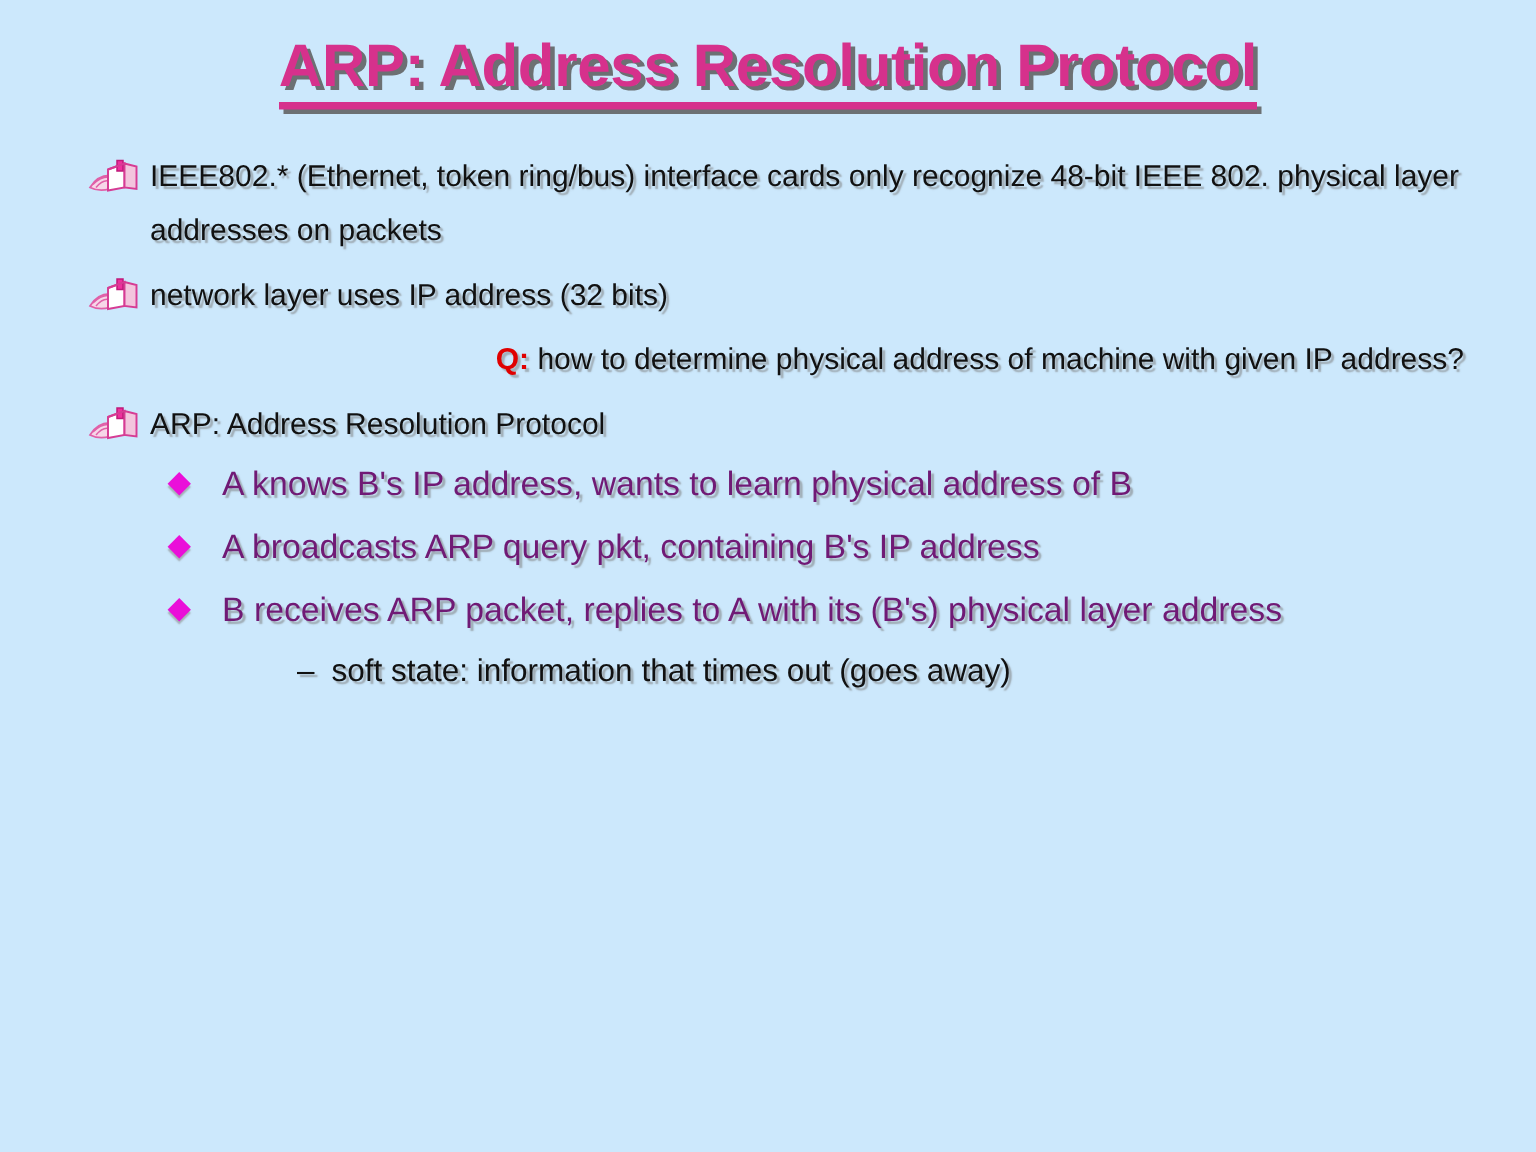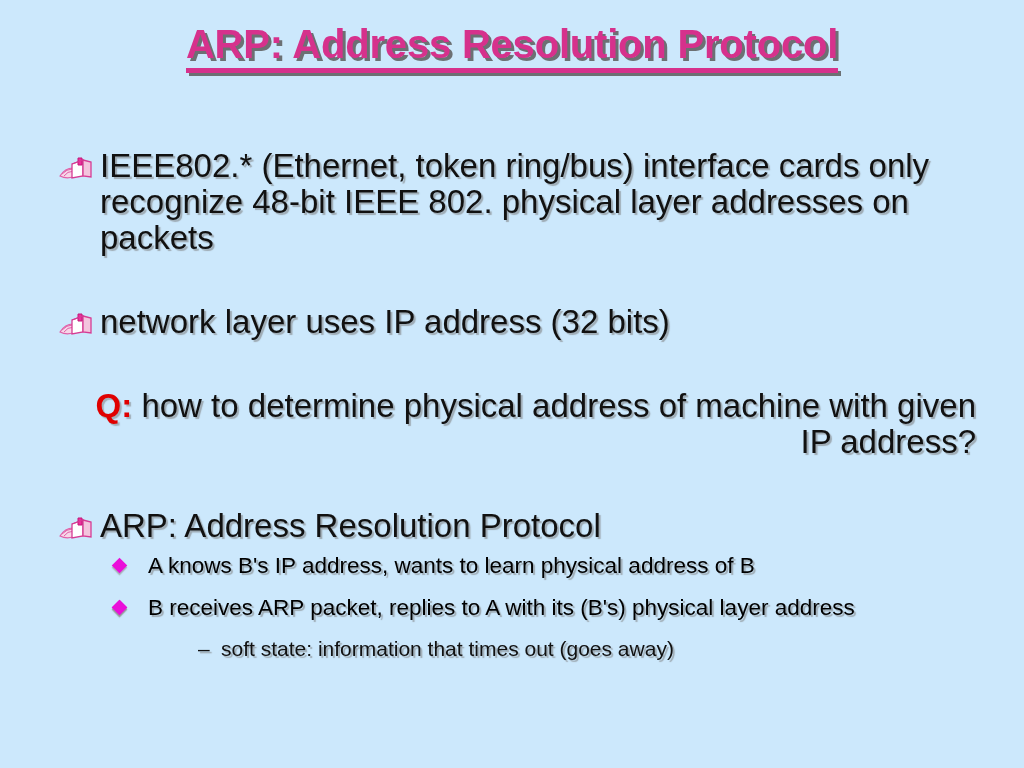--- a/index.html
+++ b/index.html
@@ -55,27 +55,26 @@
   .body {
     position: absolute;
     top: 100px;
     left: 58px;
     width: 940px;
   }
 
   .l1 {
     position: relative;
     padding-left: 42px;
-    font-size: 33px;
+    font-size: 20px;
     line-height: 36px;
     color: #111111;
     text-shadow: 2px 2px 1px rgba(120,120,120,0.55);
     margin-bottom: 7px;
     max-width: 910px;
-    margin-top: 48px;
   }
   .l1.noindent {
     padding-left: 8px;
     text-align: right;
   }
 
   .mailbox {
     position: absolute;
     left: 0px;
     top: 5px;
@@ -88,21 +87,21 @@
     color: #e00000;
     font-weight: bold;
     text-shadow: 2px 2px 1px rgba(120,120,120,0.5);
   }
 
   .l2 {
     position: relative;
     padding-left: 90px;
     font-size: 22.5px;
     line-height: 30px;
-    color: #000000;
+    color: #701a75;
     text-shadow: 2px 2px 1px rgba(120,120,120,0.55);
     margin-bottom: 12px;
     max-width: 890px;
   }
   .diamond {
     position: absolute;
     left: 56px;
     top: 9px;
     width: 11px;
     height: 11px;
@@ -189,20 +188,21 @@
       <span>ARP: Address Resolution Protocol</span>
     </div>
 
     <div class="l2">
       <span class="diamond"></span>
       <span>A knows B's IP address, wants to learn physical address of B</span>
     </div>
 
     <div class="l2">
       <span class="diamond"></span>
+      <span>A broadcasts ARP query pkt, containing B's IP address</span>
     </div>
 
 
     <div class="l2">
       <span class="diamond"></span>
       <span>B receives ARP packet, replies to A with its (B's) physical layer address</span>
     </div>
 
 
     <div class="l3">

